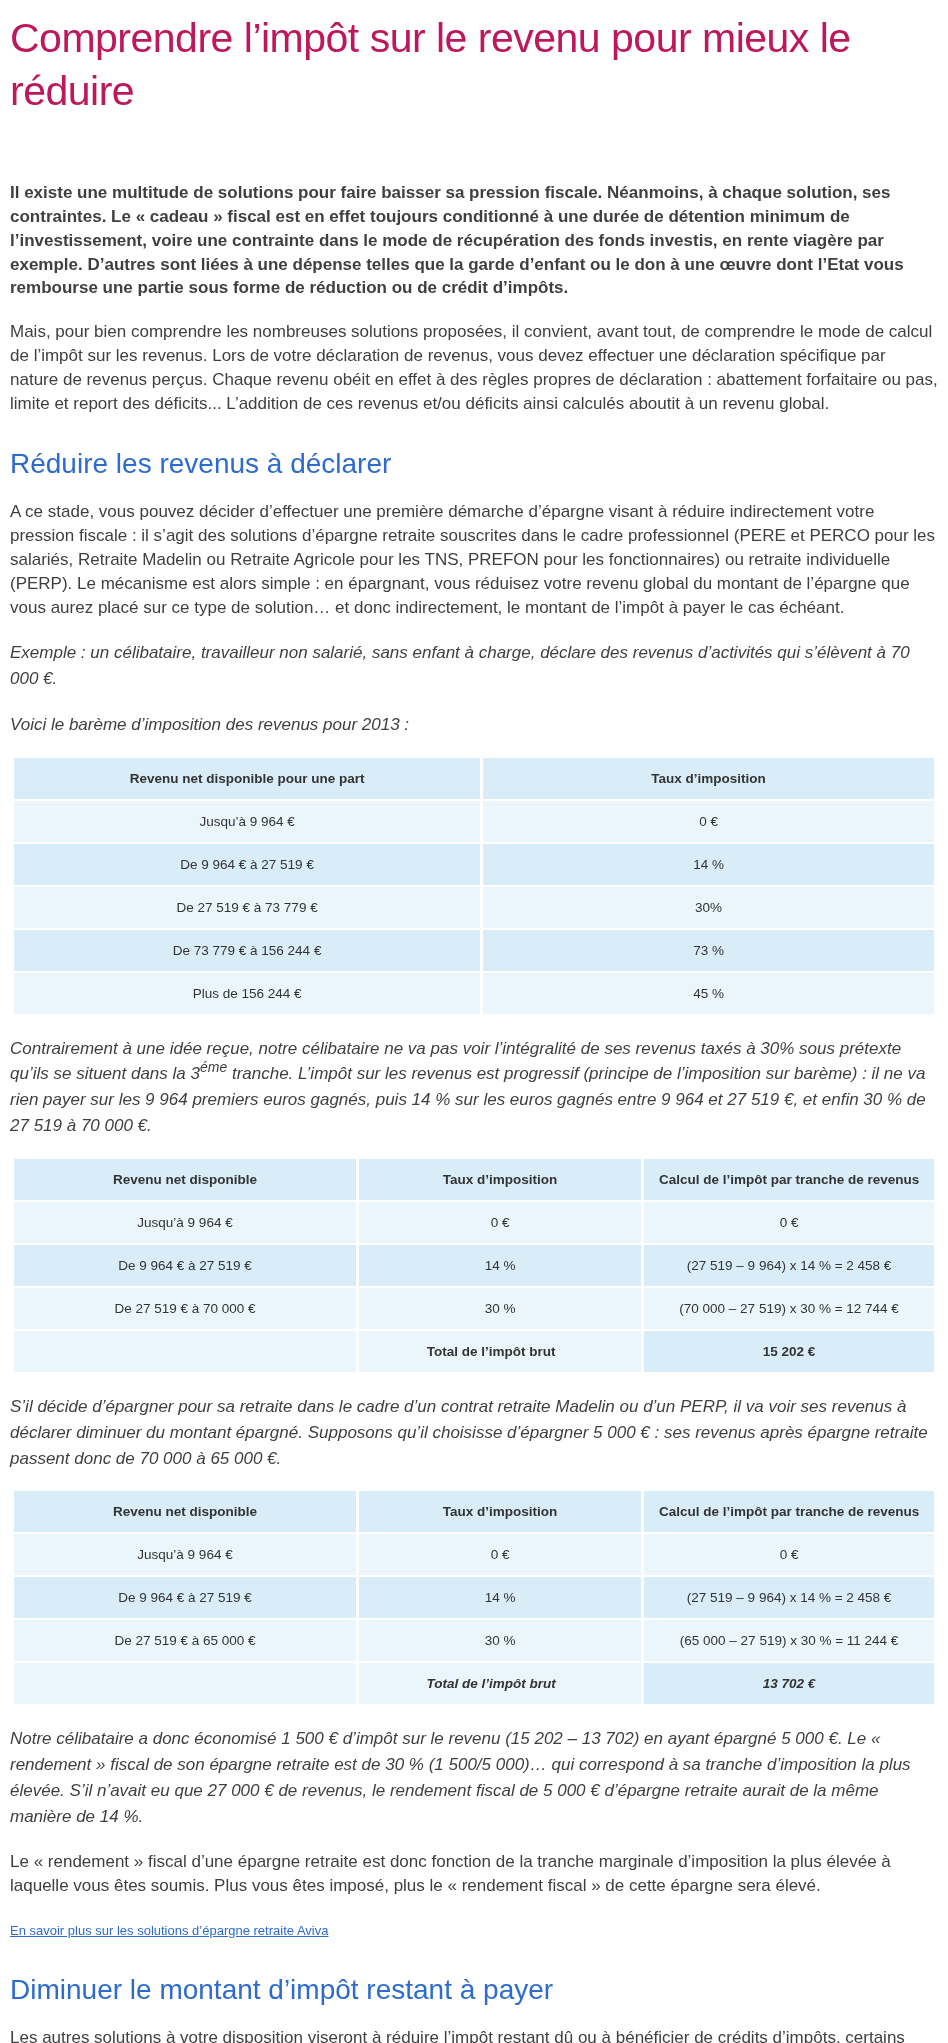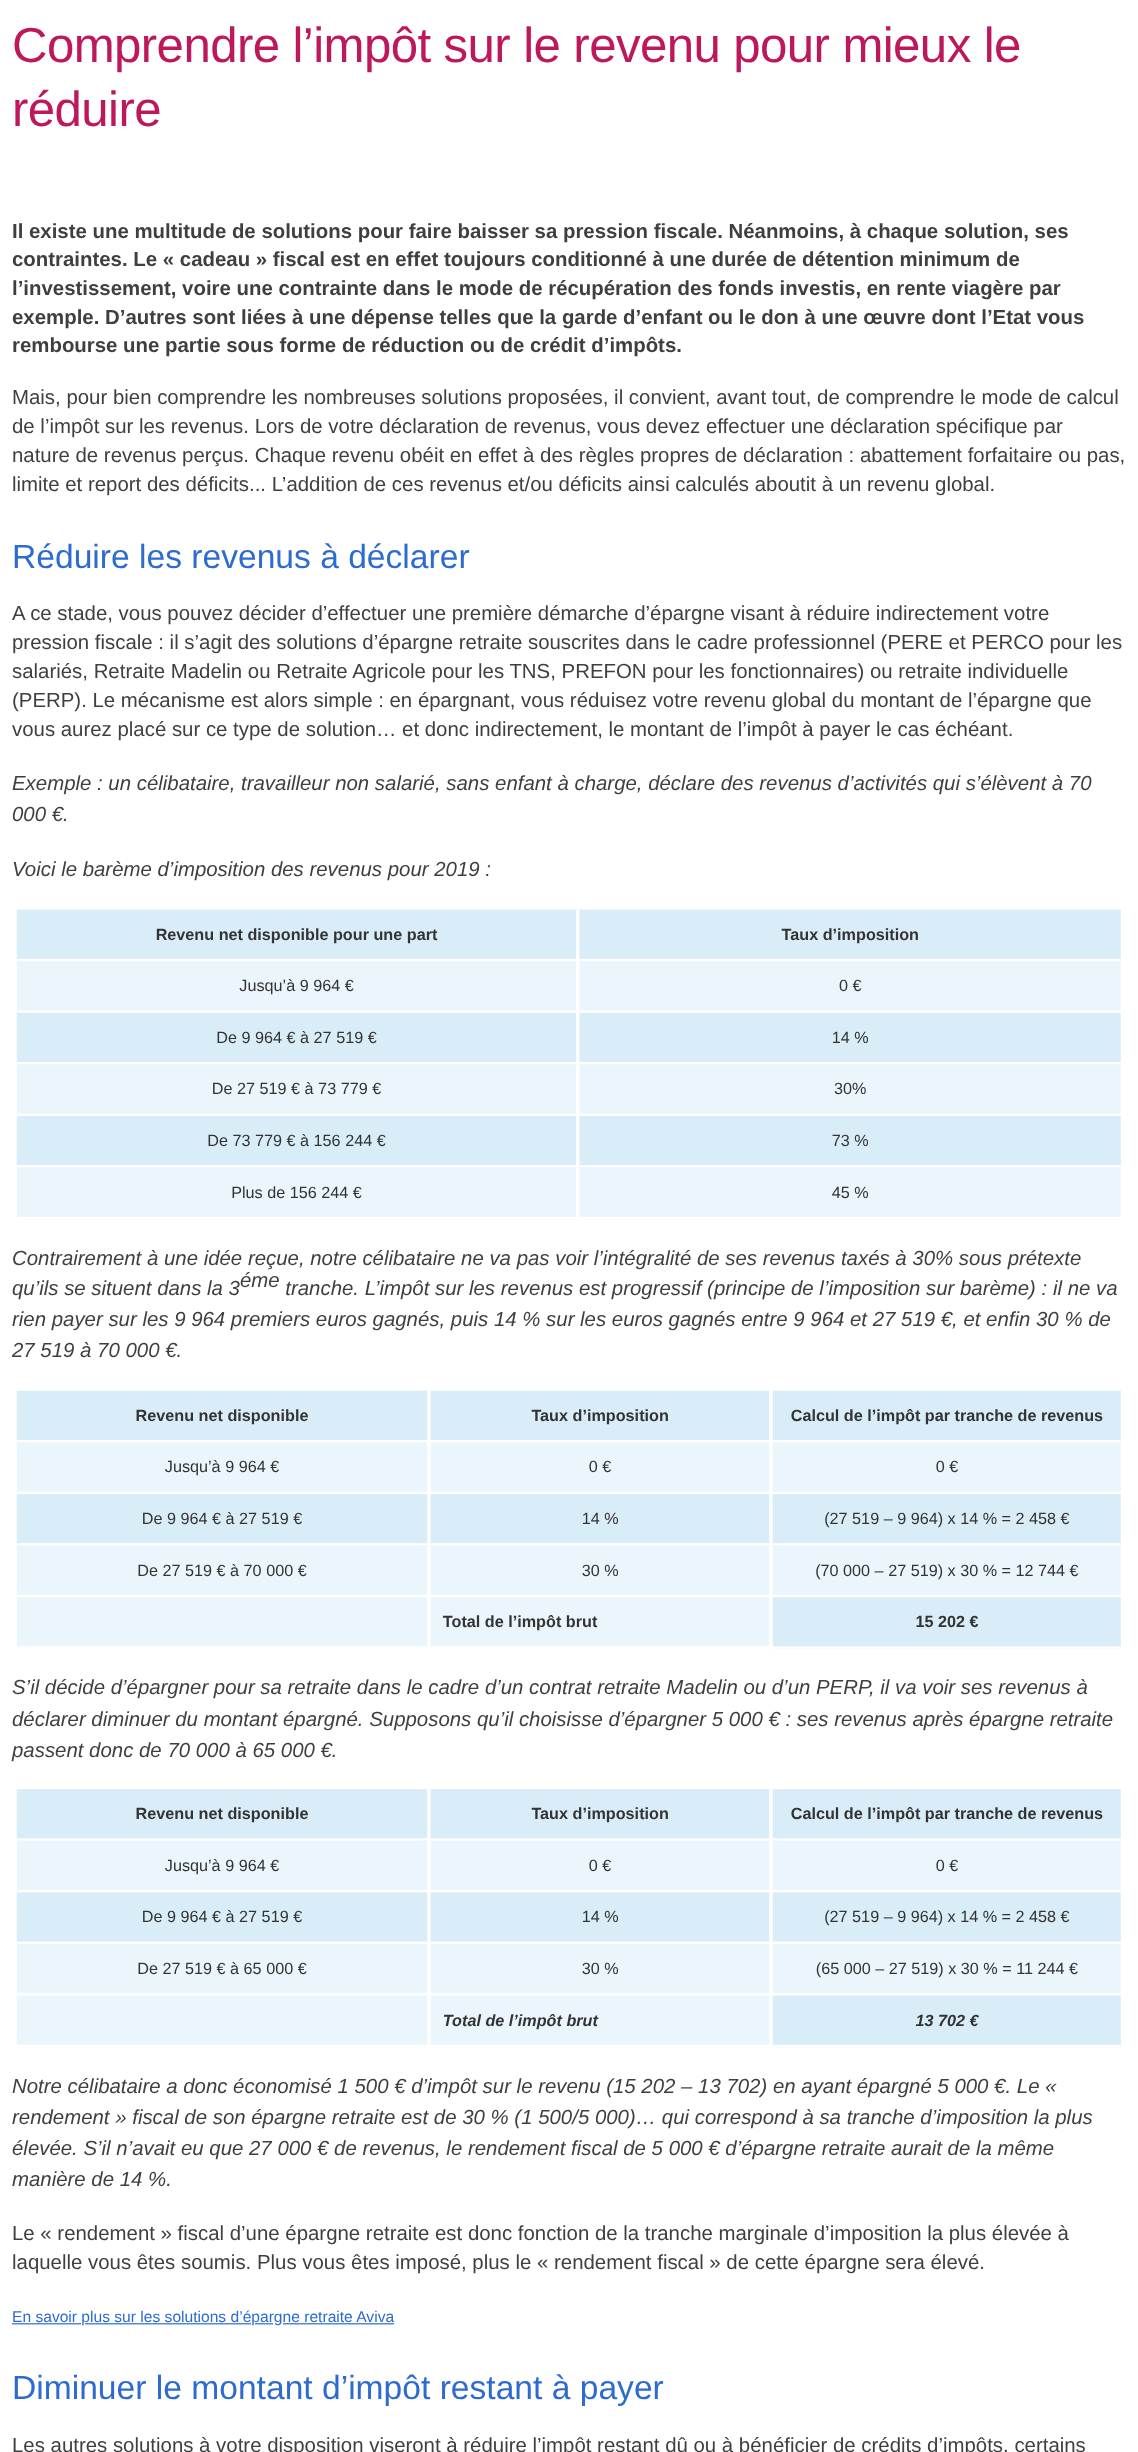--- a/index.html
+++ b/index.html
@@ -34,21 +34,21 @@
     font-weight:400;
     margin:32px 0 6px 0;
   }
   p{
     font-size:17px;
     line-height:1.41;
     margin:20px 0;
   }
   .lead{font-weight:700;}
   .italic{font-style:italic;line-height:1.52;}
-  sup{font-size:17px;line-height:0;}
+  sup{font-size:14px;line-height:0;}
   a{
     color:var(--link-blue);
     text-decoration:underline;
     font-size:13px;
   }
 
   table.tax-table{
     table-layout:fixed;
     width:calc(100% - 8px);
     margin:16px 4px;
@@ -68,42 +68,42 @@
   .tax-table th{
     background:var(--table-header-bg,#d9edf8);
     font-weight:700;
   }
   .tax-table tr.light td{background:var(--table-row-light,#eaf6fc);}
   .tax-table tr.dark td{background:var(--table-row-dark,#d9edf8);}
   .tax-table tr.total-row td{
     font-weight:700;
     background:var(--table-row-light,#eaf6fc);
   }
-  .tax-table tr.total-row td.t-label{text-align:left;padding-right:28px;}
+  .tax-table tr.total-row td.t-label{text-align:center;padding-right:28px;}
   .tax-table tr.total-row td.t-value{background:var(--table-row-dark,#d9edf8);}
   .tax-table tr.total-row.totals-italic td{font-style:italic;}
 </style>
 </head>
 <body>
 
 <div class="page">
 
   <h1>Comprendre l’impôt sur le revenu pour mieux le réduire</h1>
 
   <p class="lead">Il existe une multitude de solutions pour faire baisser sa pression fiscale. Néanmoins, à chaque solution, ses contraintes. Le « cadeau » fiscal est en effet toujours conditionné à une durée de détention minimum de l’investissement, voire une contrainte dans le mode de récupération des fonds investis, en rente viagère par exemple. D’autres sont liées à une dépense telles que la garde d’enfant ou le don à une œuvre dont l’Etat vous rembourse une partie sous forme de réduction ou de crédit d’impôts.</p>
 
   <p>Mais, pour bien comprendre les nombreuses solutions proposées, il convient, avant tout, de comprendre le mode de calcul de l’impôt sur les revenus. Lors de votre déclaration de revenus, vous devez effectuer une déclaration spécifique par nature de revenus perçus. Chaque revenu obéit en effet à des règles propres de déclaration : abattement forfaitaire ou pas, limite et report des déficits... L’addition de ces revenus et/ou déficits ainsi calculés aboutit à un revenu global.</p>
 
   <h2>Réduire les revenus à déclarer</h2>
 
   <p>A ce stade, vous pouvez décider d’effectuer une première démarche d’épargne visant à réduire indirectement votre pression fiscale : il s’agit des solutions d’épargne retraite souscrites dans le cadre professionnel (PERE et PERCO pour les salariés, Retraite Madelin ou Retraite Agricole pour les TNS, PREFON pour les fonctionnaires) ou retraite individuelle (PERP). Le mécanisme est alors simple : en épargnant, vous réduisez votre revenu global du montant de l’épargne que vous aurez placé sur ce type de solution… et donc indirectement, le montant de l’impôt à payer le cas échéant.</p>
 
   <p class="italic">Exemple : un célibataire, travailleur non salarié, sans enfant à charge, déclare des revenus d’activités qui s’élèvent à 70 000 €.</p>
 
-  <p class="italic">Voici le barème d’imposition des revenus pour 2019 :</p>
+  <p class="italic">Voici le barème d’imposition des revenus pour 2013 :</p>
 
   <table class="tax-table">
     <colgroup>
         <col style="width:51%">
         <col style="width:49%">
       </colgroup>
     <thead>
       <tr>
         <th>Revenu net disponible pour une part</th>
         <th>Taux d’imposition</th>

